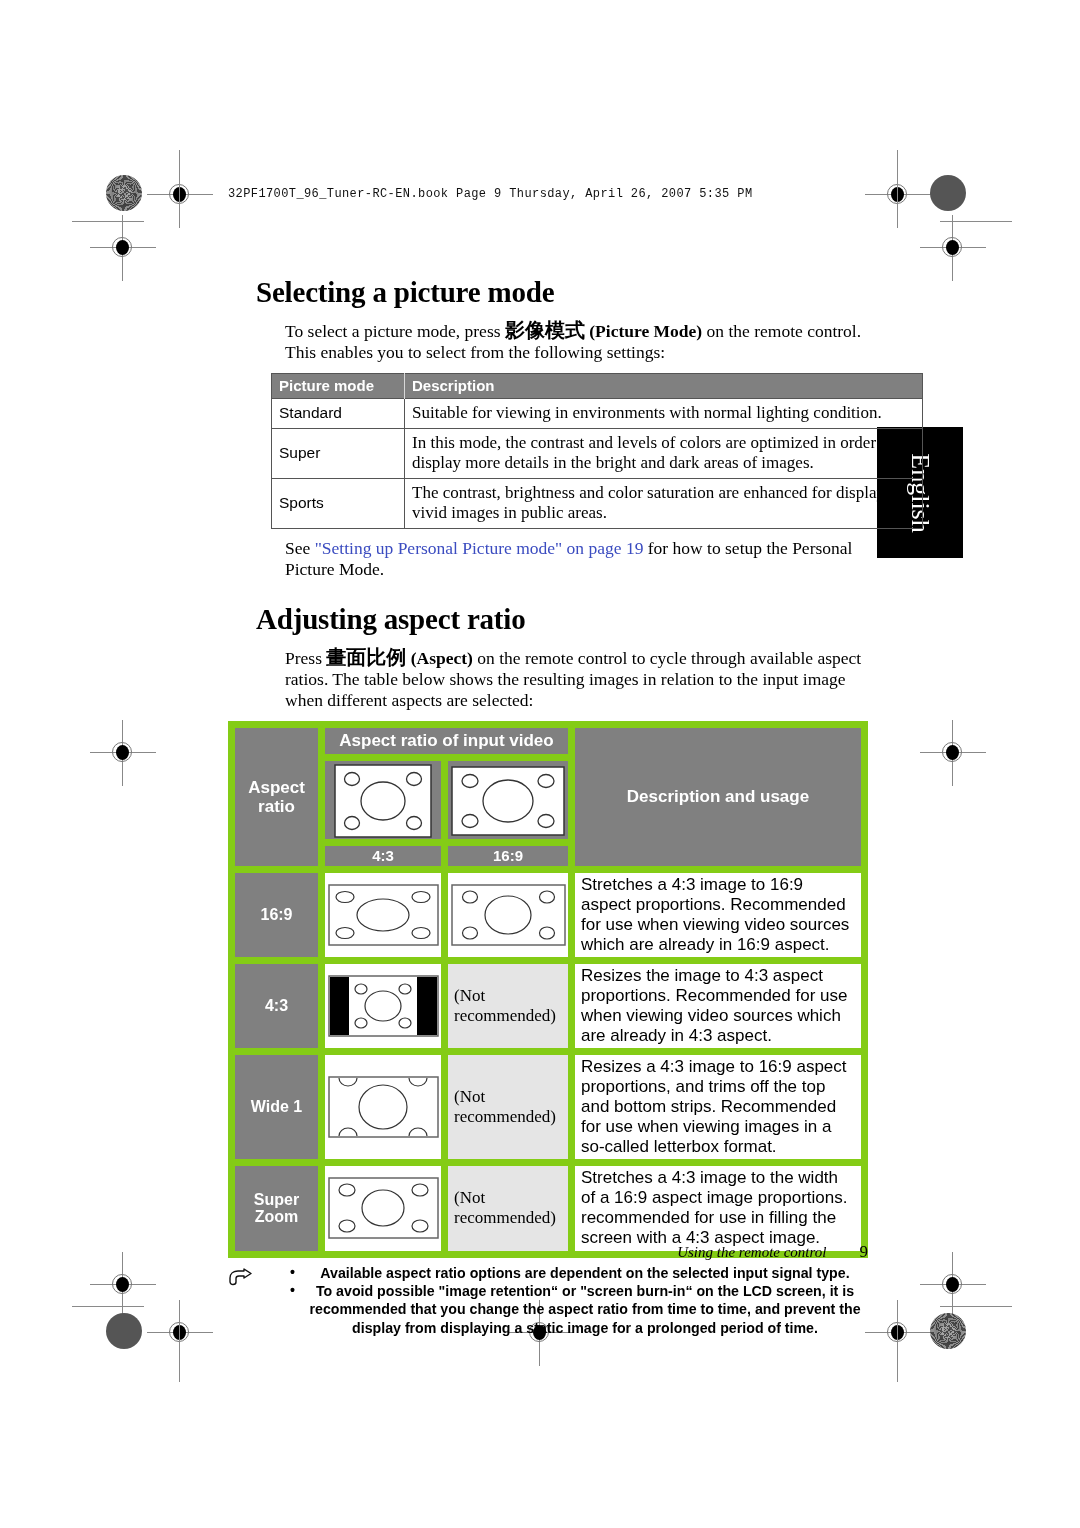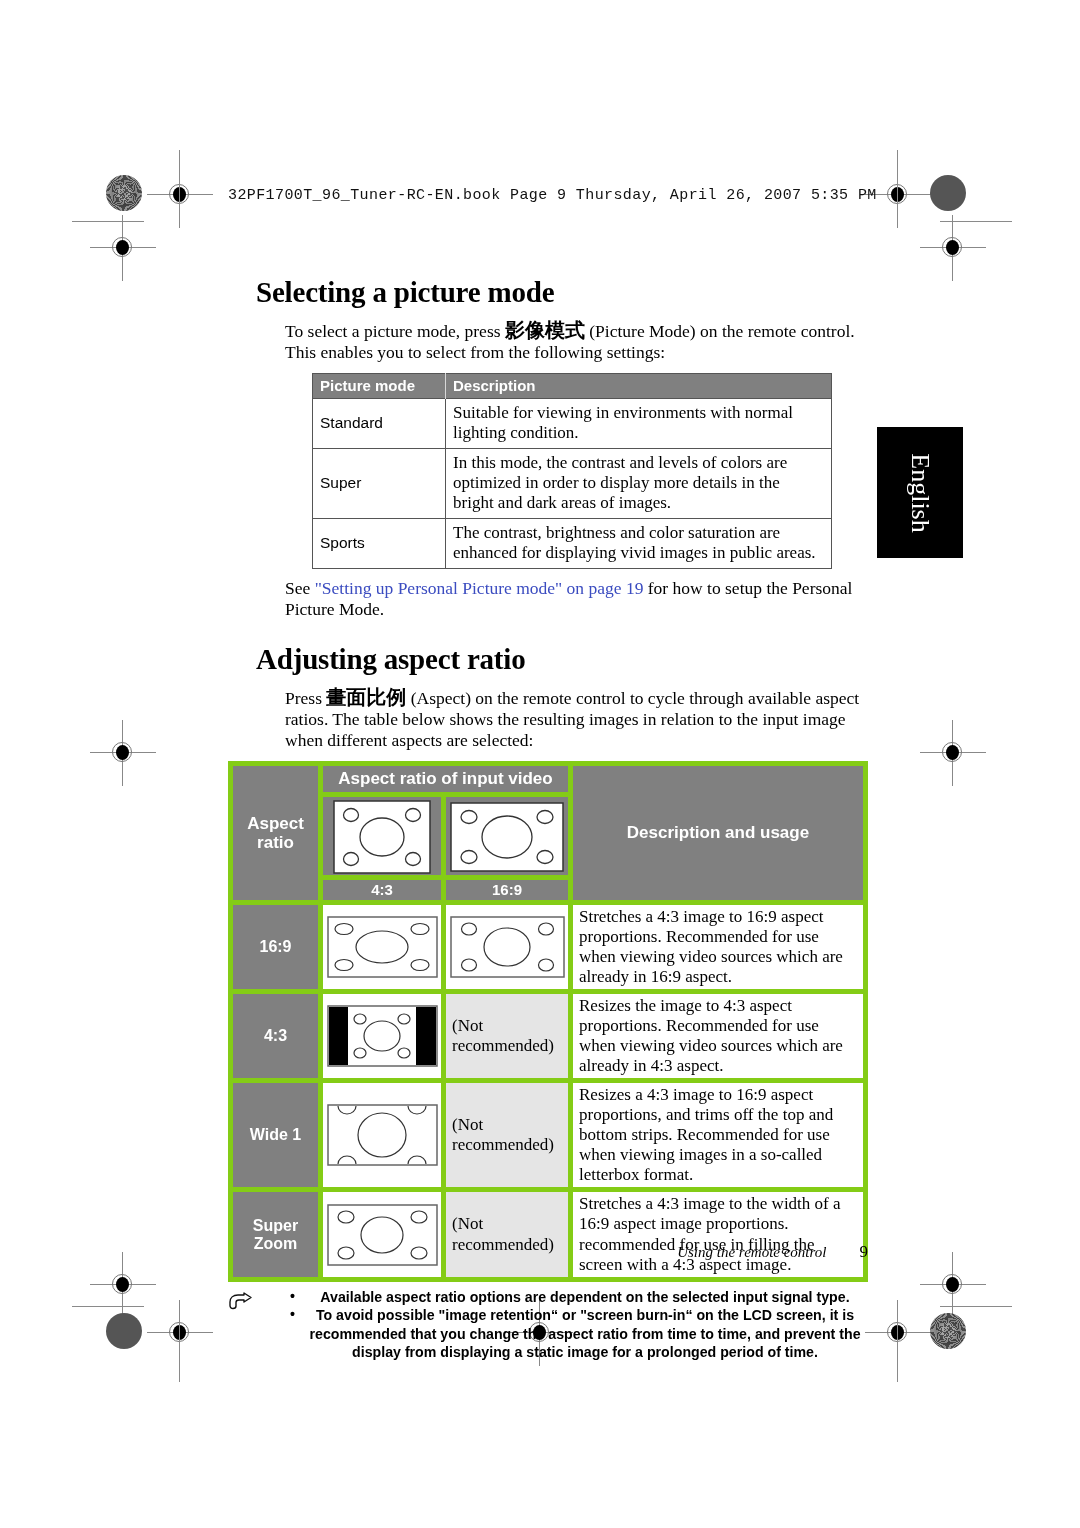--- a/index.html
+++ b/index.html
@@ -72,21 +72,21 @@
     position: absolute;
     background: #8a8a8a;
   }
 
   
   .doc-header {
     position: absolute;
     left: 228px;
     top: 187px;
     font-family: "Liberation Mono", monospace;
-    font-size: 15px;
+    font-size: 12px;
     letter-spacing: 0.4px;
     color: #111;
     white-space: nowrap;
   }
 
   .content {
     position: absolute;
     left: 228px;
     top: 276px;
     width: 640px;
@@ -105,30 +105,30 @@
   p.body-text {
     font-size: 17.5px;
     line-height: 1.22;
     margin: 0 0 9px 57px;
   }
   .cjk {
     font-family: "DejaVu Sans", sans-serif;
     font-weight: bold;
     font-size: 20px;
   }
-  .bold { font-weight: normal; }
+  .bold { font-weight: bold; }
   .link { color: #3b4cc0; }
 
   
   table {
     border-collapse: collapse;
   }
   table.pm-table {
-    margin-left: 84px;
-    width: 520px;
+    margin-left: 43px;
+    width: 652px;
     border: 1px solid #555;
   }
   table.pm-table th {
     background: #808080;
     color: #ffffff;
     font-family: "Liberation Sans", sans-serif;
     font-size: 15px;
     font-weight: bold;
     text-align: left;
     padding: 3px 7px 4px 7px;
@@ -152,21 +152,21 @@
   }
 
   
   table.ar-table {
     margin-left: 0px;
     width: 640px;
     border: 1px solid #555;
     table-layout: fixed;
   }
   table.ar-table td, table.ar-table th {
-    border: 5px solid #84cc16;
+    border: 7px solid #84cc16;
     vertical-align: middle;
   }
   .ar-gray {
     background: #808080;
     color: #ffffff;
     font-family: "Liberation Sans", sans-serif;
     font-weight: bold;
     text-align: center;
   }
   .ar-head-top {
@@ -198,21 +198,21 @@
   td.ar-note {
     background: #e5e5e5;
     font-family: "Liberation Serif", serif;
     font-size: 17px;
     line-height: 1.18;
     padding: 3px 6px;
     vertical-align: middle;
   }
   td.ar-desc {
     background: #ffffff;
-    font-family: Liberation Serif, serif;
+    font-family: Liberation Sans, sans-serif;
     font-size: 17px;
     line-height: 1.18;
     padding: 2px 6px;
     vertical-align: middle;
   }
 
   .thumb {
     display: inline-block;
     vertical-align: middle;
     line-height: 0;

